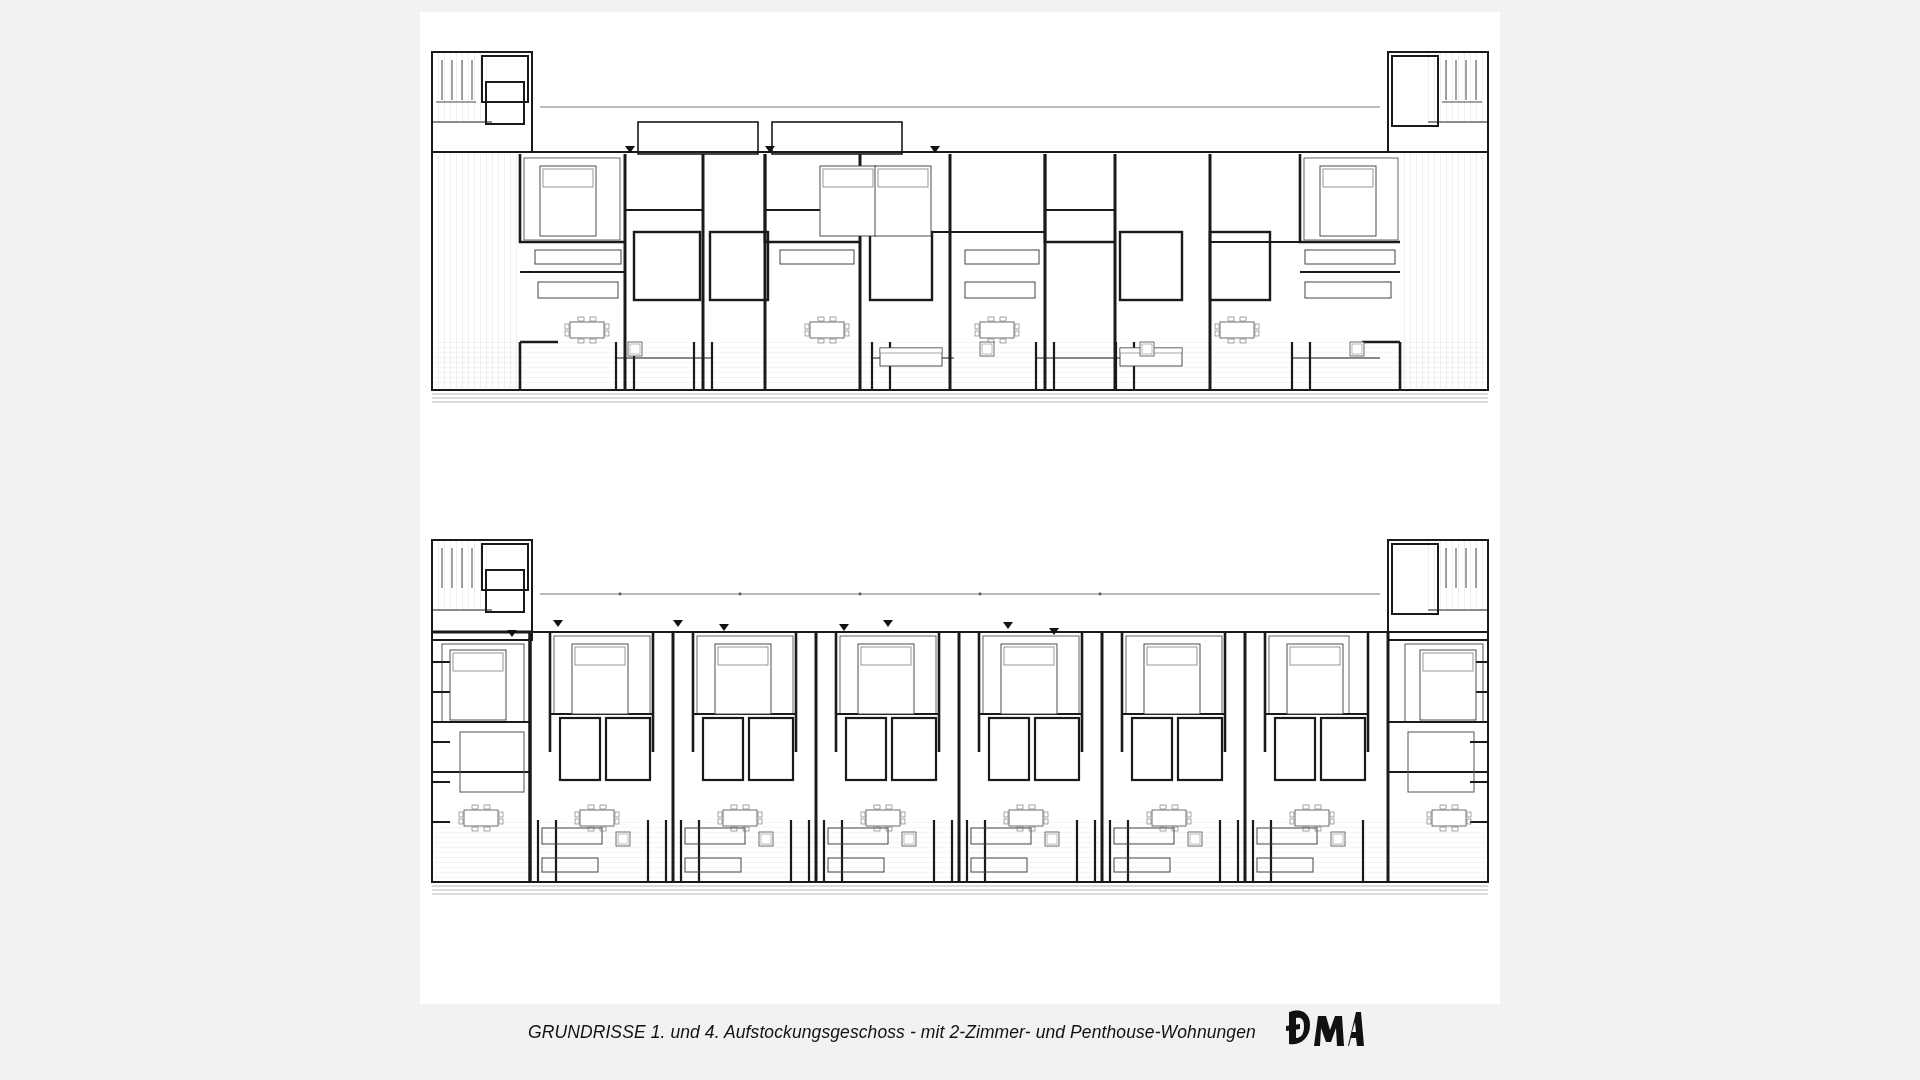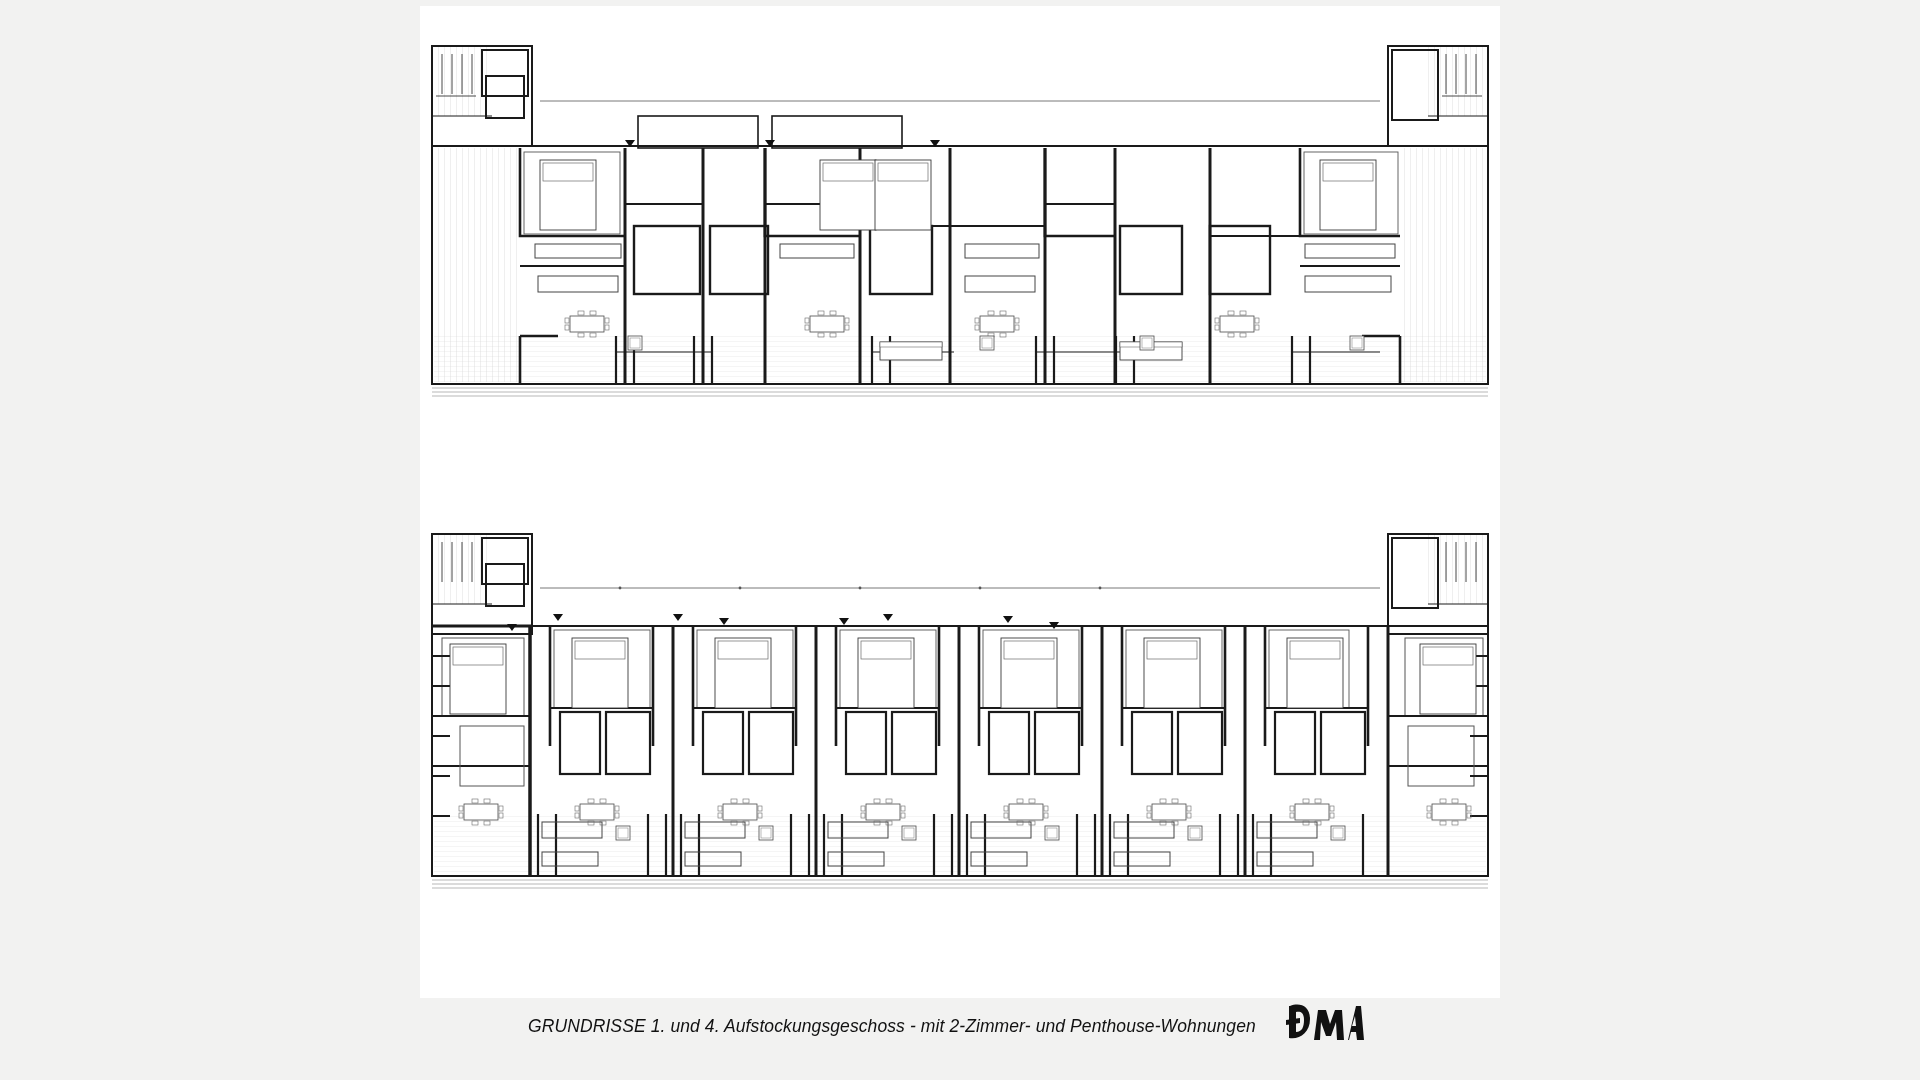--- a/index.html
+++ b/index.html
@@ -15,21 +15,21 @@
     position: absolute;
     left: 0; top: 0;
     width: 1920px;
     height: 1080px;
     background: #f2f2f1;
   }
   
   #sheet {
     position: absolute;
     left: 420px;
-    top: 6px;
+    top: 12px;
     width: 1080px;
     height: 992px;
     background: #ffffff;
     font-style: italic;
   }
   .plan {
     position: absolute;
     left: 0;
     width: 1080px;
   }

